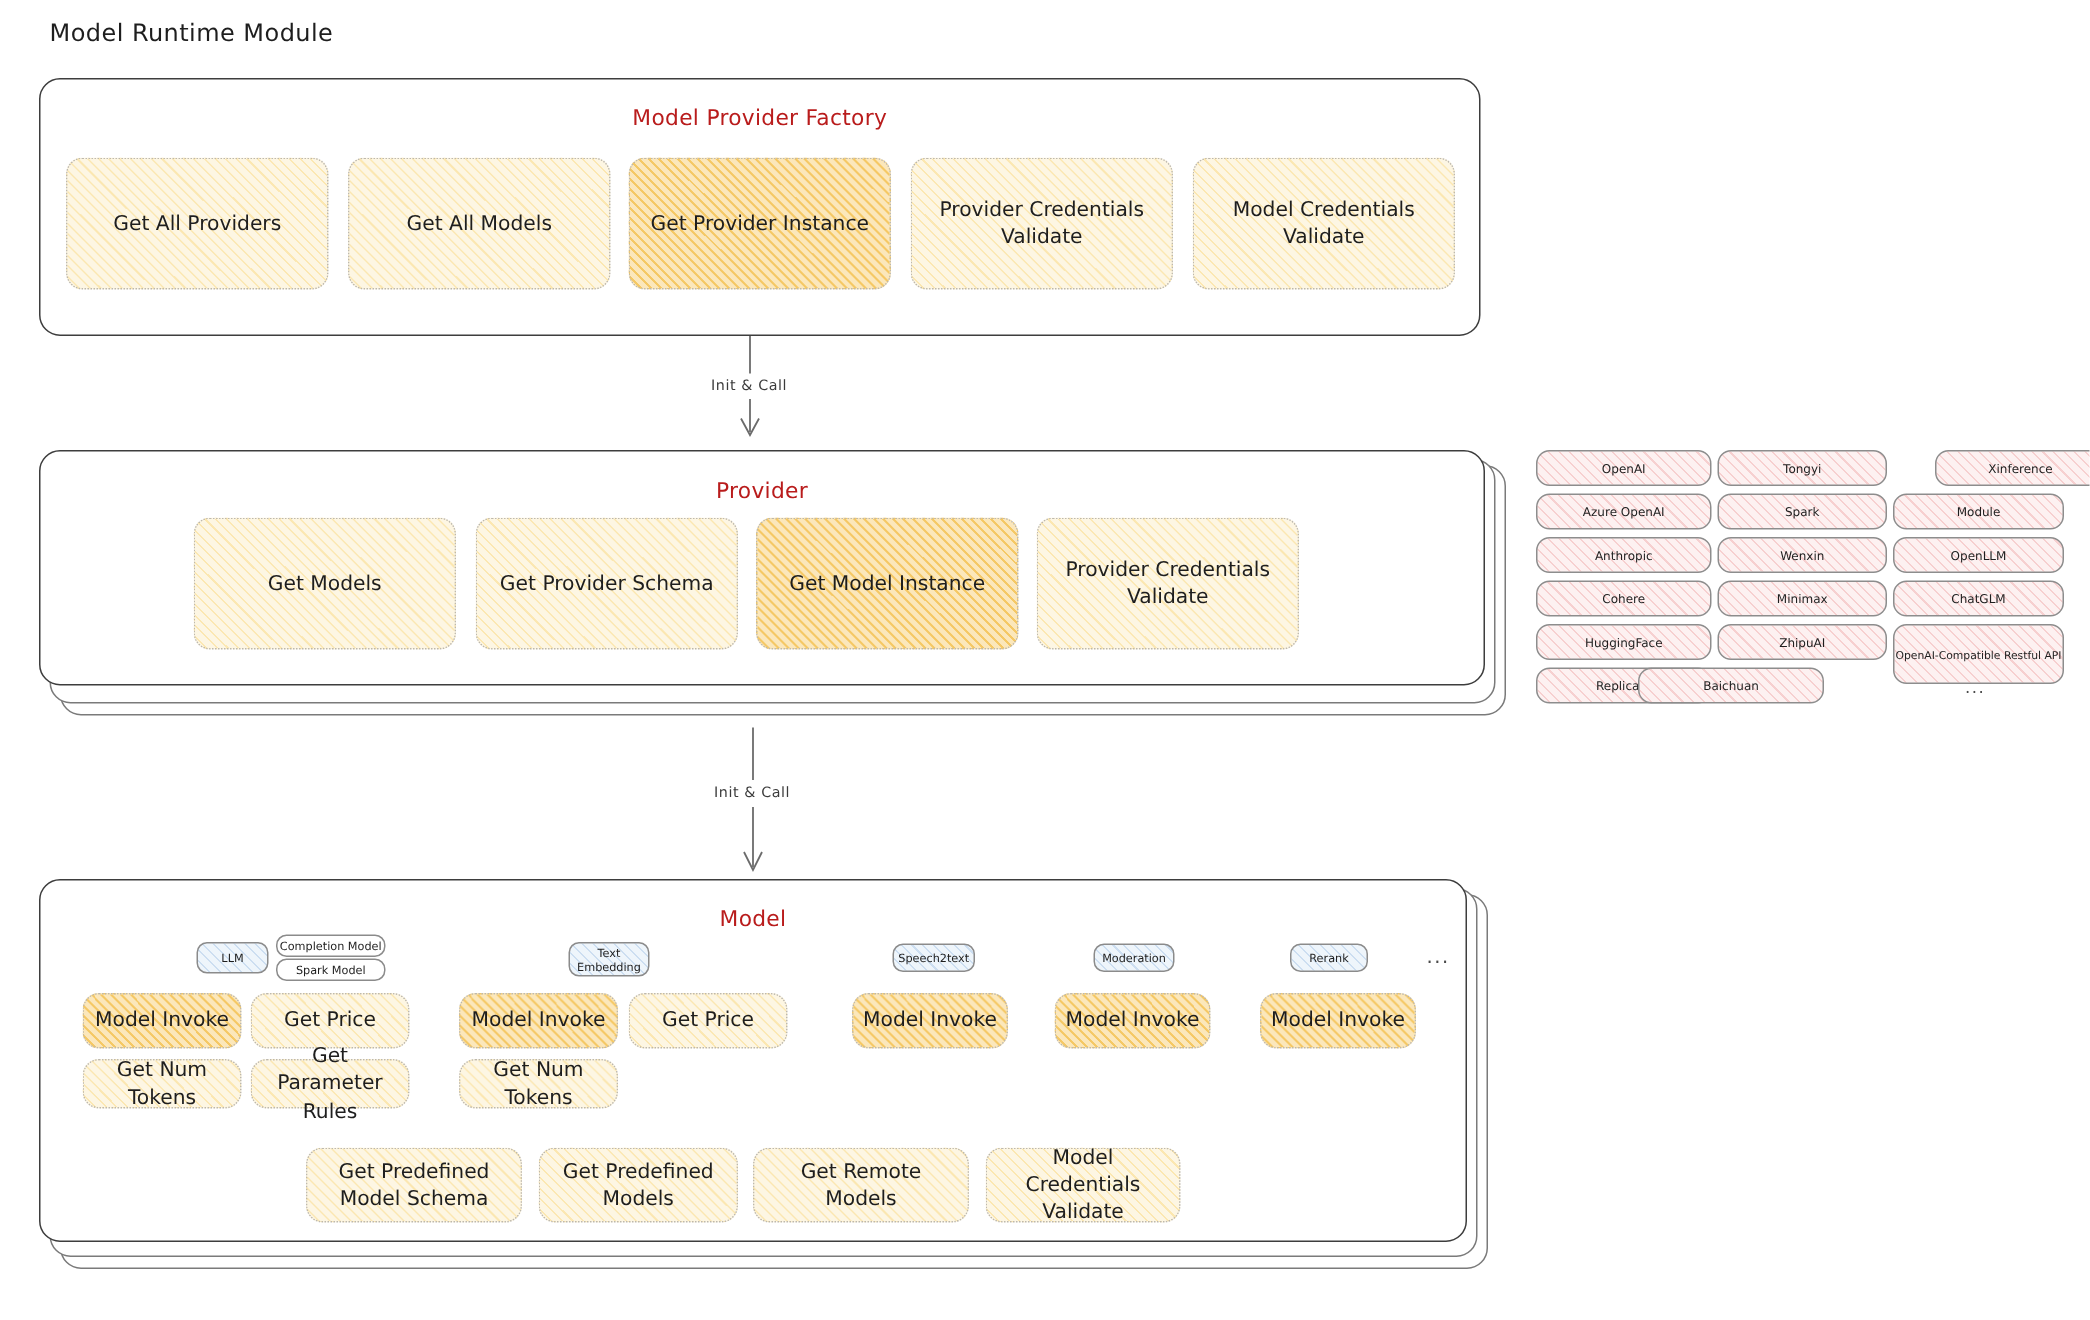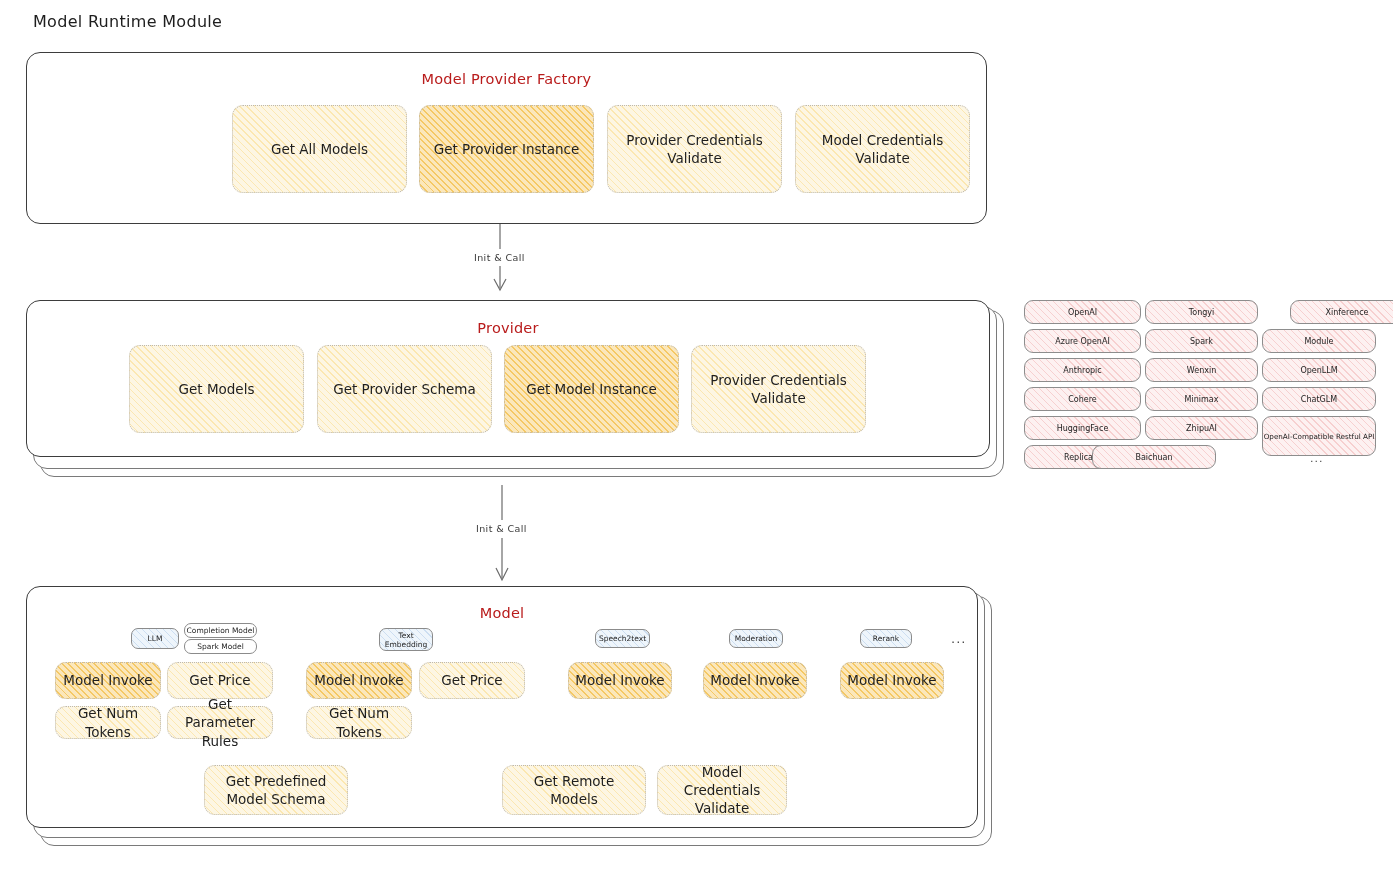--- a/index.html
+++ b/index.html
@@ -105,20 +105,21 @@
     <path d="M496 568 L502 580 L508 568" fill="none" stroke="#6b6b6b" stroke-width="1.2"></path>
   </svg>
 
   <div class="edge-label" style="left:470px;top:252px;">Init &amp; Call</div>
   <div class="edge-label" style="left:472px;top:523px;">Init &amp; Call</div>
 
   <div class="panel" style="left:26px;top:52px;width:959px;height:170px;z-index:2;">
     <div class="panel-title" style="top:18px;">Model Provider Factory</div>
   </div>
 
+  <div class="box hatch-yellow" style="left:44px;top:105px;width:175px;height:88px;z-index:3;">Get All Providers</div>
   <div class="box hatch-yellow" style="left:232px;top:105px;width:175px;height:88px;z-index:3;">Get All Models</div>
   <div class="box hatch-yellow-strong" style="left:419px;top:105px;width:175px;height:88px;z-index:3;">Get Provider Instance</div>
   <div class="box hatch-yellow" style="left:607px;top:105px;width:175px;height:88px;z-index:3;">Provider Credentials Validate</div>
   <div class="box hatch-yellow" style="left:795px;top:105px;width:175px;height:88px;z-index:3;">Model Credentials Validate</div>
 
   <div class="stack-sheet" style="left:40px;top:310px;width:962px;height:165px;"></div>
   <div class="stack-sheet" style="left:33px;top:306px;width:962px;height:161px;"></div>
 
   <div class="panel" style="left:26px;top:300px;width:962px;height:155px;z-index:2;">
     <div class="panel-title" style="top:19px;">Provider</div>
@@ -177,16 +178,17 @@
 
   <div class="tag hatch-blue" style="left:729px;top:629px;width:54px;height:19px;z-index:3;">Moderation</div>
   <div class="box hatch-yellow-strong" style="left:703px;top:662px;width:104px;height:37px;z-index:3;">Model Invoke</div>
 
   <div class="tag hatch-blue" style="left:860px;top:629px;width:52px;height:19px;z-index:3;">Rerank</div>
   <div class="box hatch-yellow-strong" style="left:840px;top:662px;width:104px;height:37px;z-index:3;">Model Invoke</div>
 
   <div class="ellipsis" style="left:951px;top:631px;z-index:3;">...</div>
 
   <div class="box hatch-yellow" style="left:204px;top:765px;width:144px;height:50px;z-index:3;">Get Predefined Model Schema</div>
+  <div class="box hatch-yellow" style="left:359px;top:765px;width:133px;height:50px;z-index:3;">Get Predefined Models</div>
   <div class="box hatch-yellow" style="left:502px;top:765px;width:144px;height:50px;z-index:3;">Get Remote Models</div>
   <div class="box hatch-yellow" style="left:657px;top:765px;width:130px;height:50px;z-index:3;">Model Credentials Validate</div>
 
 </div>
 
 </body></html>

